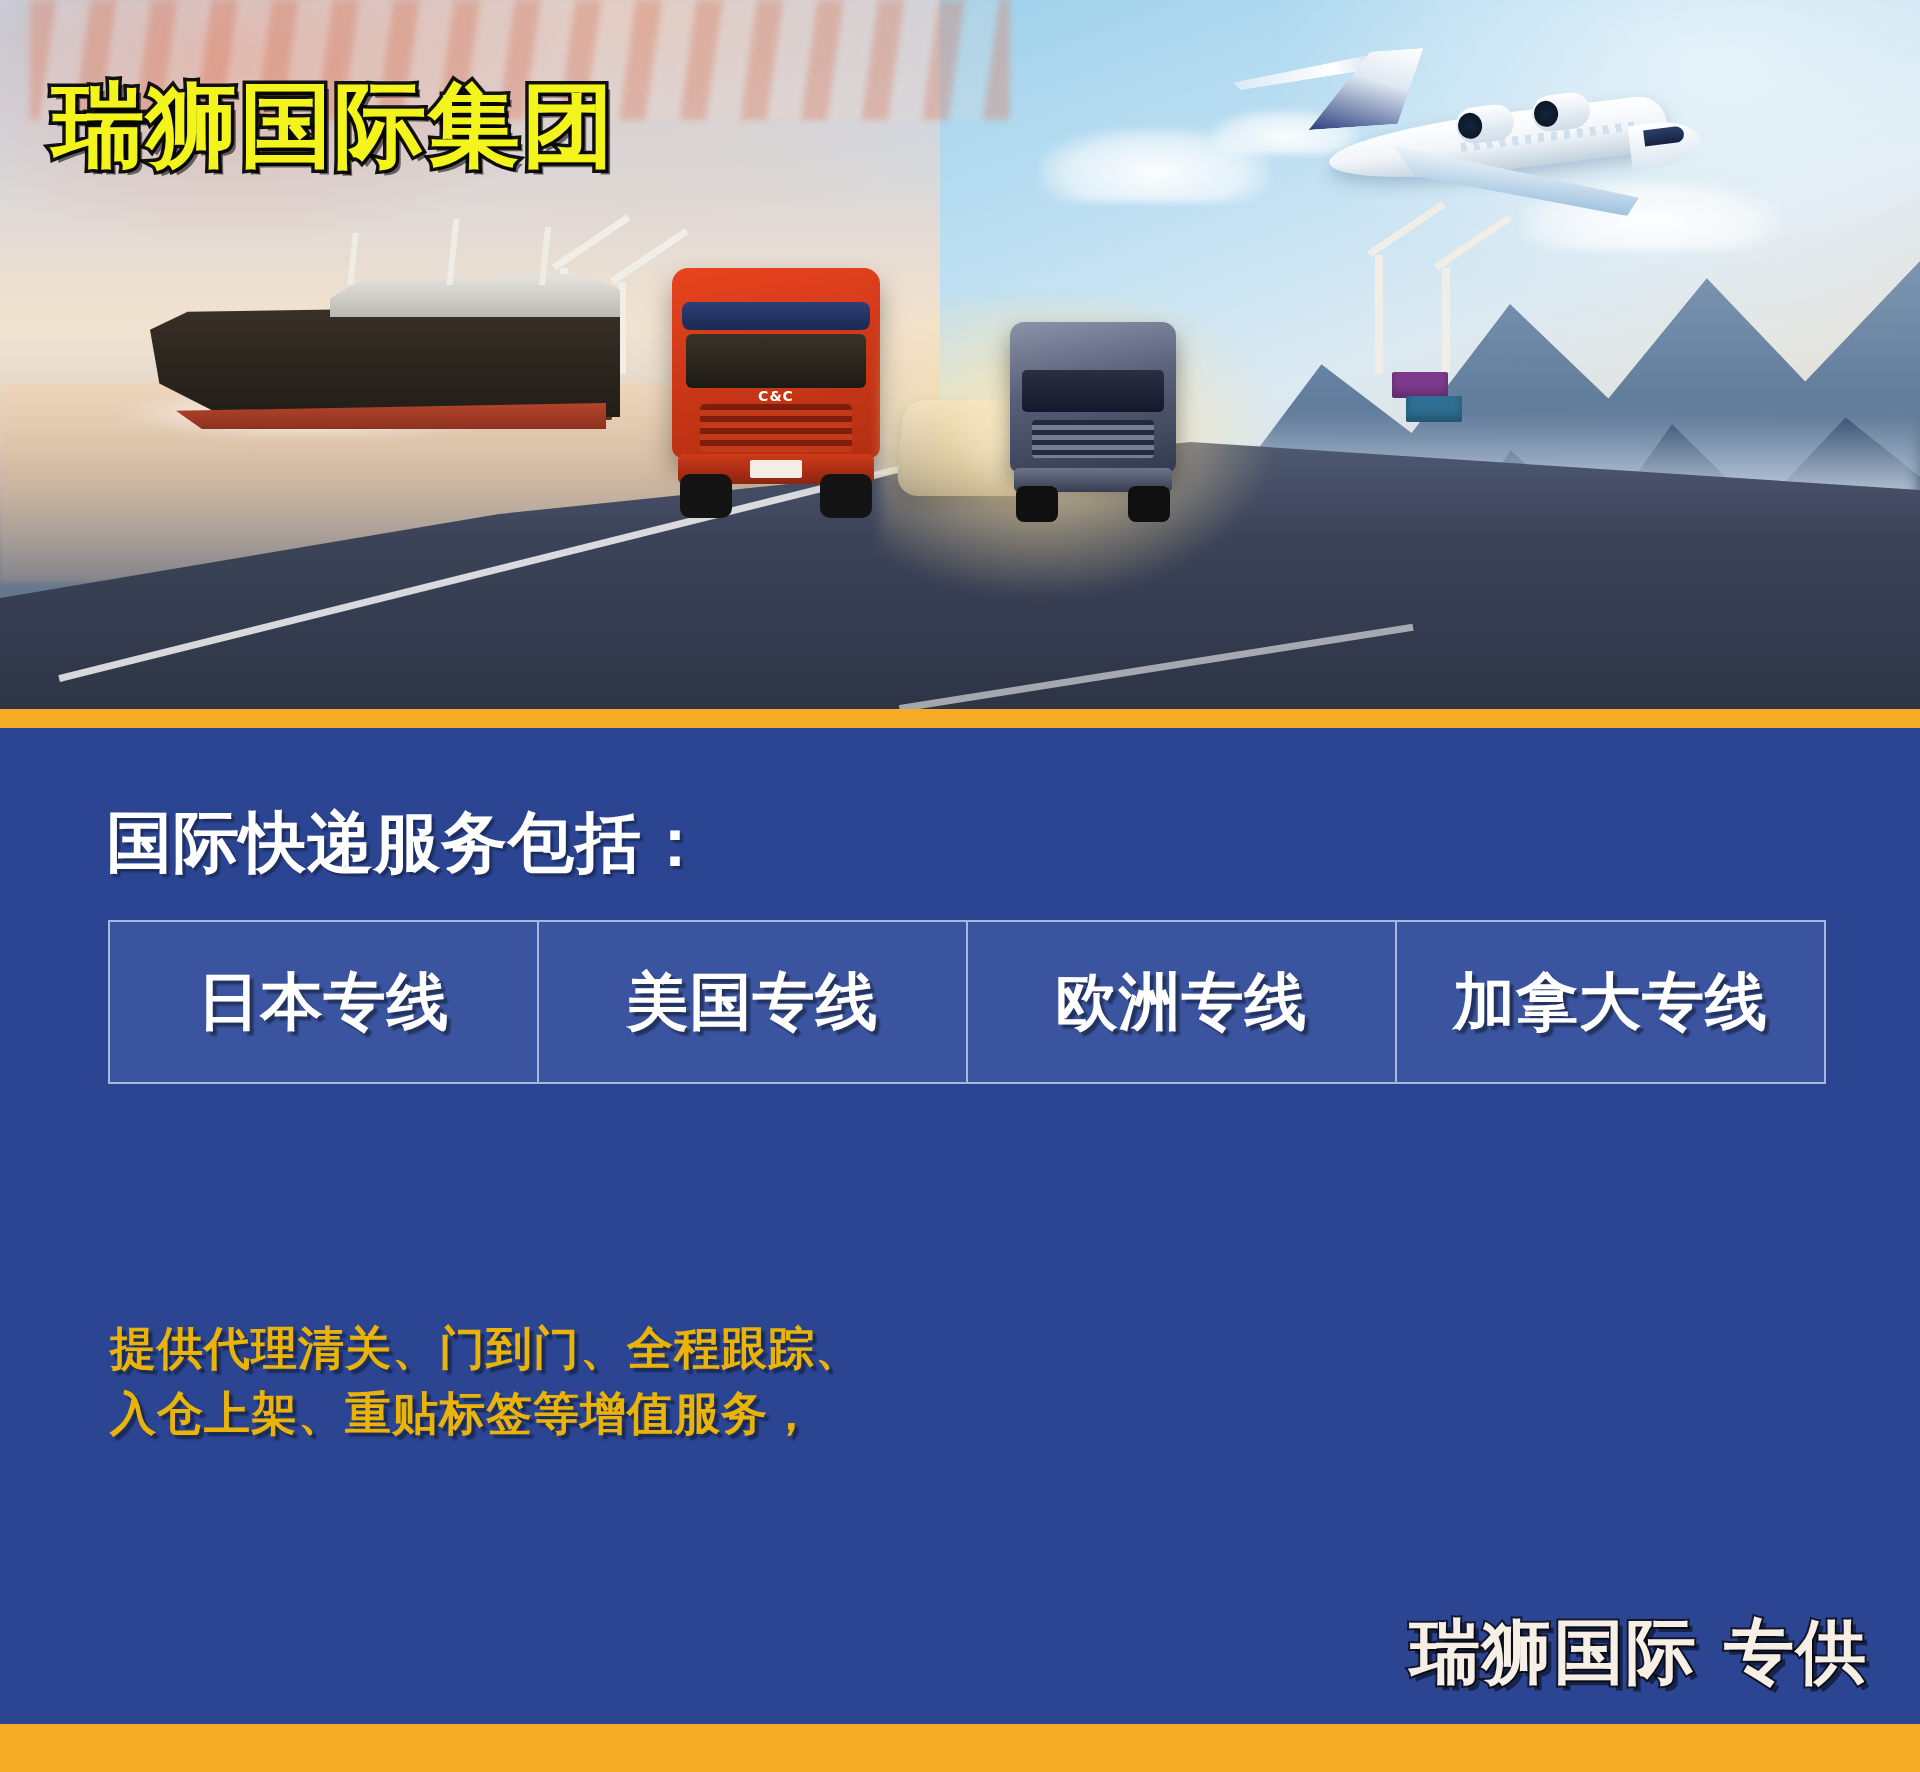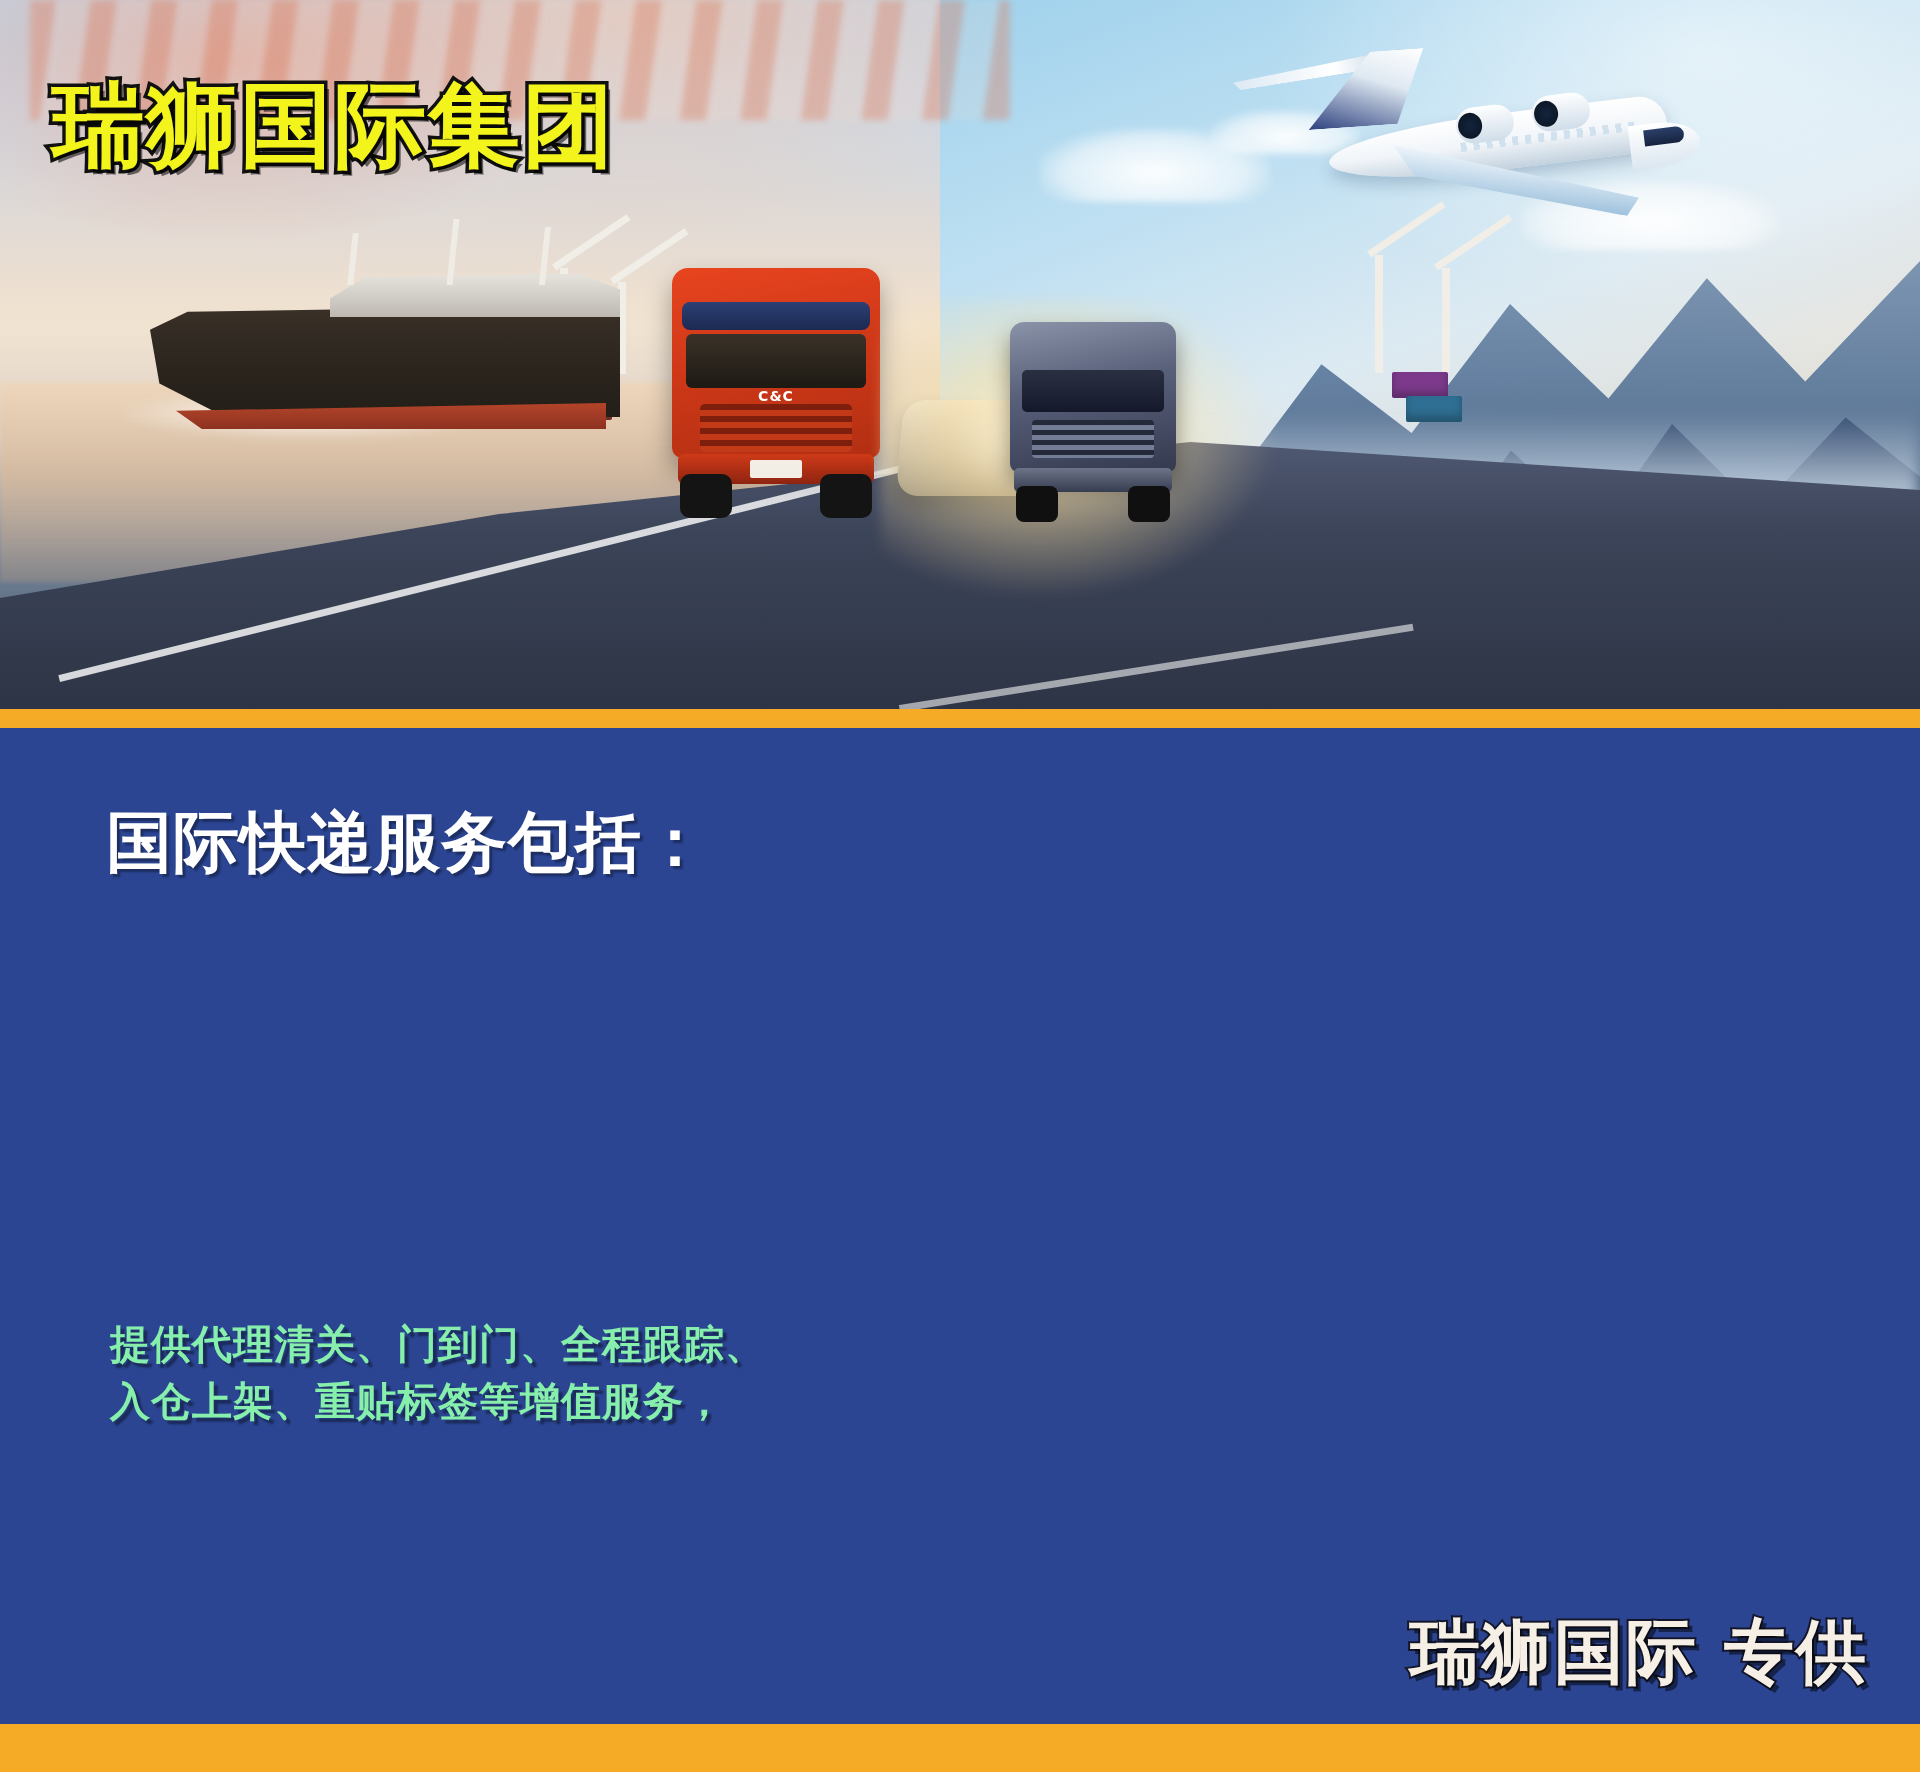--- a/index.html
+++ b/index.html
@@ -411,23 +411,23 @@
   }
   .svc-table td.latin {
     font-family: "Liberation Sans", sans-serif;
     font-size: 70px;
     letter-spacing: 0;
   }
 
   .features {
     position: absolute;
     left: 110px; top: 588px;
-    font-size: 40px;
+    font-size: 46px;
     font-weight: 700;
-    color: #86efac;
+    color: #eab308;
     line-height: 1.42;
     letter-spacing: 1px;
     text-shadow: 4px 4px 2px rgba(0,0,0,0.4);
   }
   .features div { white-space: nowrap; }
 
   .footer-brand {
     position: absolute;
     right: 52px; top: 878px;
     font-size: 70px;
@@ -528,20 +528,26 @@
   </div>
 
   <div class="divider-top"></div>
 
   <div class="panel">
 
     <div class="panel-heading">国际快递服务包括：</div>
 
     <table class="svc-table">
       <tbody>
+        <tr>
+          <td>日本专线</td>
+          <td>美国专线</td>
+          <td>欧洲专线</td>
+          <td>加拿大专线</td>
+        </tr>
       </tbody>
     </table>
 
     <div class="features">
       <div>提供代理清关、门到门、全程跟踪、</div>
       <div>入仓上架、重贴标签等增值服务，</div>
     </div>
 
     <div class="footer-brand">瑞狮国际 专供</div>
   </div>

